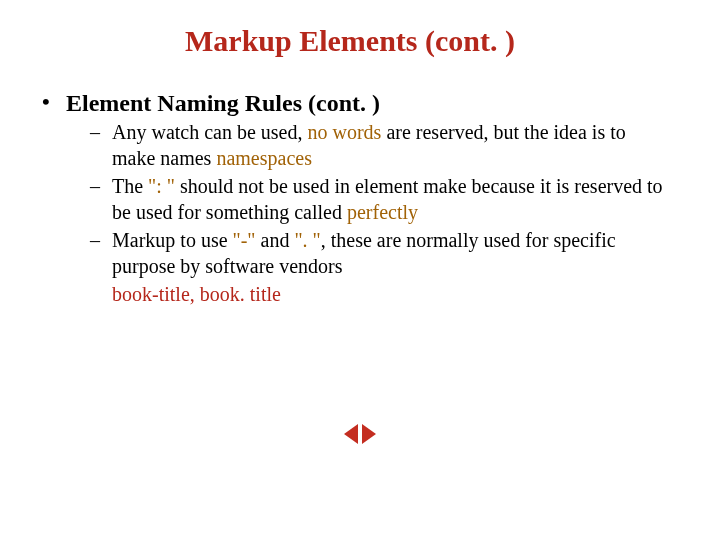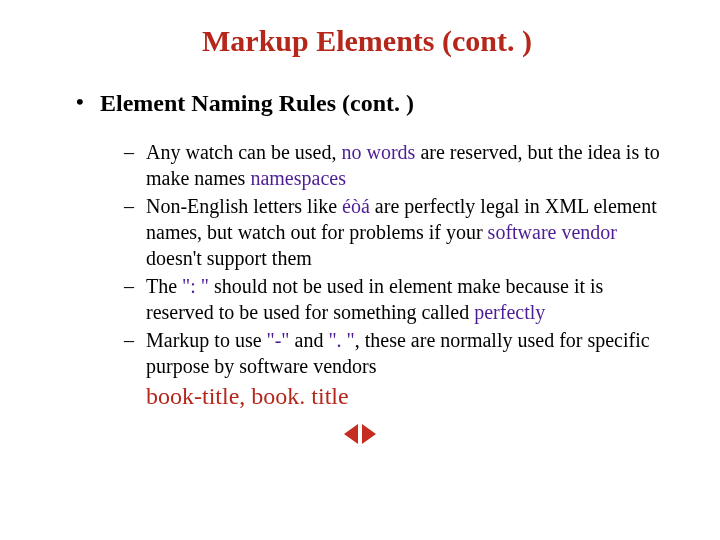--- a/index.html
+++ b/index.html
@@ -10,41 +10,41 @@
     background: #ffffff;
     font-family: "Times New Roman", Times, serif;
     color: #000000;
     overflow: hidden;
   }
   .slide {
     position: relative;
     width: 720px;
     height: 464px;
     box-sizing: border-box;
-    padding: 24px 50px 0 64px;
+    padding: 24px 50px 0 30px;
   }
   .title {
     text-align: center;
     font-size: 30px;
     font-weight: bold;
     color: #b5271b;
     margin: 0 0 30px 0;
   }
   ul.level1 {
     list-style: none;
     padding: 0;
     margin: 0 0 0 10px;
   }
   ul.level1 > li {
     position: relative;
     padding-left: 26px;
     font-size: 24px;
     font-weight: bold;
     line-height: 1.3;
-    margin-bottom: 20px;
+    margin-bottom: 0;
   }
   ul.level1 > li::before {
     content: "•";
     position: absolute;
     left: 2px;
     top: 0;
     font-size: 22px;
   }
   ul.level2 {
     list-style: none;
@@ -59,24 +59,24 @@
     line-height: 1.3;
     margin-bottom: 2px;
   }
   ul.level2 > li::before {
     content: "–";
     position: absolute;
     left: 0;
     top: 0;
   }
   .hl {
-    color: #4c1d95;
+    color: #a16207;
   }
   .example {
-    font-size: 24px;
+    font-size: 20px;
     font-weight: normal;
     color: #b5271b;
     margin: 2px 0 0 82px;
     line-height: 1.3;
   }
   .nav {
     position: absolute;
     left: 50%;
     transform: translateX(-50%);
     bottom: 20px;
@@ -102,23 +102,20 @@
 
   <ul class="level1">
     <li>Element Naming Rules (cont. )</li>
   </ul>
 
   <ul class="level2">
     <li>
       <span>Any watch can be used, </span><span class="hl">no words</span><span> are reserved, but the idea is to make names </span><span class="hl">namespaces</span>
     </li>
     <li>
-      <span>Non-English letters like </span><span class="hl">éòá</span><span> are perfectly legal in XML element names, but watch out for problems if your </span><span class="hl">software vendor</span><span> doesn't support them</span>
-    </li>
-    <li>
       <span>The </span><span class="hl">": "</span><span> should not be used in element make because it is reserved to be used for something called </span><span class="hl">perfectly</span>
     </li>
     <li>
       <span>Markup to use </span><span class="hl">"-"</span><span> and </span><span class="hl">". "</span><span>, these are normally used for specific purpose by software vendors</span>
     </li>
   </ul>
 
   <div class="example">book-title,  book. title</div>
 
   <div class="nav">

